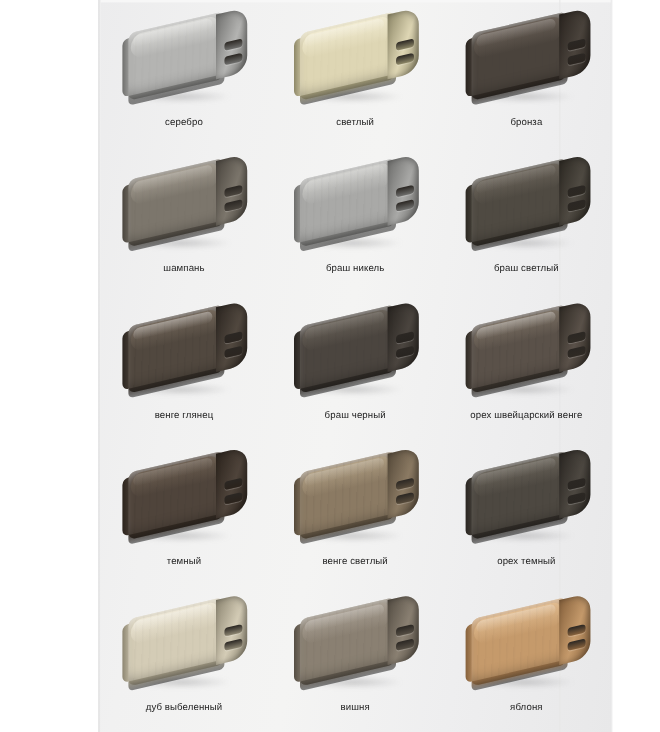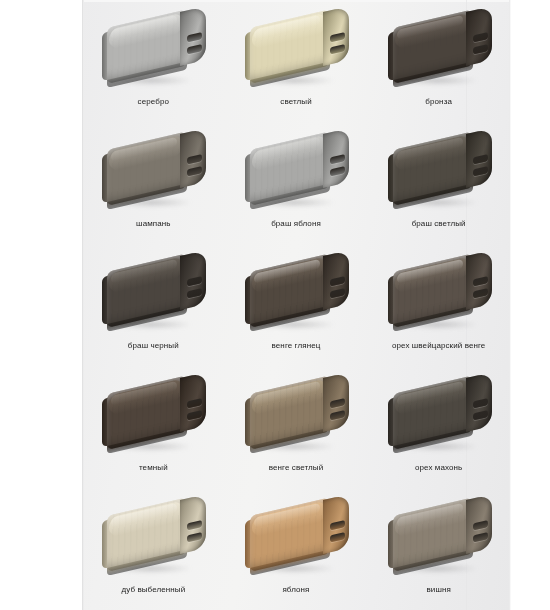--- a/index.html
+++ b/index.html
@@ -277,77 +277,77 @@
             <div class="profile-face"></div>
             <div class="profile-crown"></div>
             <div class="profile-grain"></div>
             <div class="profile-gloss"></div>
             <div class="profile-lip"></div>
             <div class="profile-cap"></div>
             <div class="groove g1"></div>
             <div class="groove g2"></div>
           </div>
         </div>
-        <div class="swatch-label">браш яблоня</div>
+        <div class="swatch-label">браш никель</div>
       </div>
       <div class="swatch-cell">
         <div class="profile-stage" style="--face: #4f4a42; --hi: #6d665c; --dark: #2c2822; --grain: 0.24; --gloss: 0.18;">
           <div class="profile-shadow"></div>
           <div class="profile-reflection"></div>
           <div class="profile">
             <div class="profile-endleft"></div>
             <div class="profile-face"></div>
             <div class="profile-crown"></div>
             <div class="profile-grain"></div>
             <div class="profile-gloss"></div>
             <div class="profile-lip"></div>
             <div class="profile-cap"></div>
             <div class="groove g1"></div>
             <div class="groove g2"></div>
           </div>
         </div>
         <div class="swatch-label">браш светлый</div>
       </div>
       <div class="swatch-cell">
+        <div class="profile-stage" style="--face: #51483f; --hi: #75695c; --dark: #2b2520; --grain: 0.45; --gloss: 0.55;">
+          <div class="profile-shadow"></div>
+          <div class="profile-reflection"></div>
+          <div class="profile">
+            <div class="profile-endleft"></div>
+            <div class="profile-face"></div>
+            <div class="profile-crown"></div>
+            <div class="profile-grain"></div>
+            <div class="profile-gloss"></div>
+            <div class="profile-lip"></div>
+            <div class="profile-cap"></div>
+            <div class="groove g1"></div>
+            <div class="groove g2"></div>
+          </div>
+        </div>
+        <div class="swatch-label">венге глянец</div>
+      </div>
+      <div class="swatch-cell">
         <div class="profile-stage" style="--face: #4b453f; --hi: #6a635a; --dark: #282420; --grain: 0.26; --gloss: 0.18;">
           <div class="profile-shadow"></div>
           <div class="profile-reflection"></div>
           <div class="profile">
             <div class="profile-endleft"></div>
             <div class="profile-face"></div>
             <div class="profile-crown"></div>
             <div class="profile-grain"></div>
             <div class="profile-gloss"></div>
             <div class="profile-lip"></div>
             <div class="profile-cap"></div>
             <div class="groove g1"></div>
             <div class="groove g2"></div>
           </div>
         </div>
         <div class="swatch-label">браш черный</div>
       </div>
       <div class="swatch-cell">
-        <div class="profile-stage" style="--face: #51483f; --hi: #75695c; --dark: #2b2520; --grain: 0.45; --gloss: 0.55;">
-          <div class="profile-shadow"></div>
-          <div class="profile-reflection"></div>
-          <div class="profile">
-            <div class="profile-endleft"></div>
-            <div class="profile-face"></div>
-            <div class="profile-crown"></div>
-            <div class="profile-grain"></div>
-            <div class="profile-gloss"></div>
-            <div class="profile-lip"></div>
-            <div class="profile-cap"></div>
-            <div class="groove g1"></div>
-            <div class="groove g2"></div>
-          </div>
-        </div>
-        <div class="swatch-label">венге глянец</div>
-      </div>
-      <div class="swatch-cell">
         <div class="profile-stage" style="--face: #5a5149; --hi: #7e7366; --dark: #2f2a24; --grain: 0.42; --gloss: 0.52;">
           <div class="profile-shadow"></div>
           <div class="profile-reflection"></div>
           <div class="profile">
             <div class="profile-endleft"></div>
             <div class="profile-face"></div>
             <div class="profile-crown"></div>
             <div class="profile-grain"></div>
             <div class="profile-gloss"></div>
             <div class="profile-lip"></div>
@@ -403,71 +403,71 @@
             <div class="profile-face"></div>
             <div class="profile-crown"></div>
             <div class="profile-grain"></div>
             <div class="profile-gloss"></div>
             <div class="profile-lip"></div>
             <div class="profile-cap"></div>
             <div class="groove g1"></div>
             <div class="groove g2"></div>
           </div>
         </div>
-        <div class="swatch-label">орех махонь</div>
+        <div class="swatch-label">орех темный</div>
       </div>
       <div class="swatch-cell">
         <div class="profile-stage" style="--face: #d4ccb6; --hi: #efe9d8; --dark: #8d8672; --grain: 0.18; --gloss: 0.38;">
           <div class="profile-shadow"></div>
           <div class="profile-reflection"></div>
           <div class="profile">
             <div class="profile-endleft"></div>
             <div class="profile-face"></div>
             <div class="profile-crown"></div>
             <div class="profile-grain"></div>
             <div class="profile-gloss"></div>
             <div class="profile-lip"></div>
             <div class="profile-cap"></div>
             <div class="groove g1"></div>
             <div class="groove g2"></div>
           </div>
         </div>
         <div class="swatch-label">дуб выбеленный</div>
       </div>
       <div class="swatch-cell">
+        <div class="profile-stage" style="--face: #8a8072; --hi: #aaa195; --dark: #554e44; --grain: 0.26; --gloss: 0.34;">
+          <div class="profile-shadow"></div>
+          <div class="profile-reflection"></div>
+          <div class="profile">
+            <div class="profile-endleft"></div>
+            <div class="profile-face"></div>
+            <div class="profile-crown"></div>
+            <div class="profile-grain"></div>
+            <div class="profile-gloss"></div>
+            <div class="profile-lip"></div>
+            <div class="profile-cap"></div>
+            <div class="groove g1"></div>
+            <div class="groove g2"></div>
+          </div>
+        </div>
+        <div class="swatch-label">вишня</div>
+      </div>
+      <div class="swatch-cell">
         <div class="profile-stage" style="--face: #c59a6b; --hi: #e2bd91; --dark: #86613c; --grain: 0.22; --gloss: 0.40;">
           <div class="profile-shadow"></div>
           <div class="profile-reflection"></div>
           <div class="profile">
             <div class="profile-endleft"></div>
             <div class="profile-face"></div>
             <div class="profile-crown"></div>
             <div class="profile-grain"></div>
             <div class="profile-gloss"></div>
             <div class="profile-lip"></div>
             <div class="profile-cap"></div>
             <div class="groove g1"></div>
             <div class="groove g2"></div>
           </div>
         </div>
         <div class="swatch-label">яблоня</div>
       </div>
-      <div class="swatch-cell">
-        <div class="profile-stage" style="--face: #8a8072; --hi: #aaa195; --dark: #554e44; --grain: 0.26; --gloss: 0.34;">
-          <div class="profile-shadow"></div>
-          <div class="profile-reflection"></div>
-          <div class="profile">
-            <div class="profile-endleft"></div>
-            <div class="profile-face"></div>
-            <div class="profile-crown"></div>
-            <div class="profile-grain"></div>
-            <div class="profile-gloss"></div>
-            <div class="profile-lip"></div>
-            <div class="profile-cap"></div>
-            <div class="groove g1"></div>
-            <div class="groove g2"></div>
-          </div>
-        </div>
-        <div class="swatch-label">вишня</div>
-      </div>
     </div>
 
 </div>
 
 </body></html>

